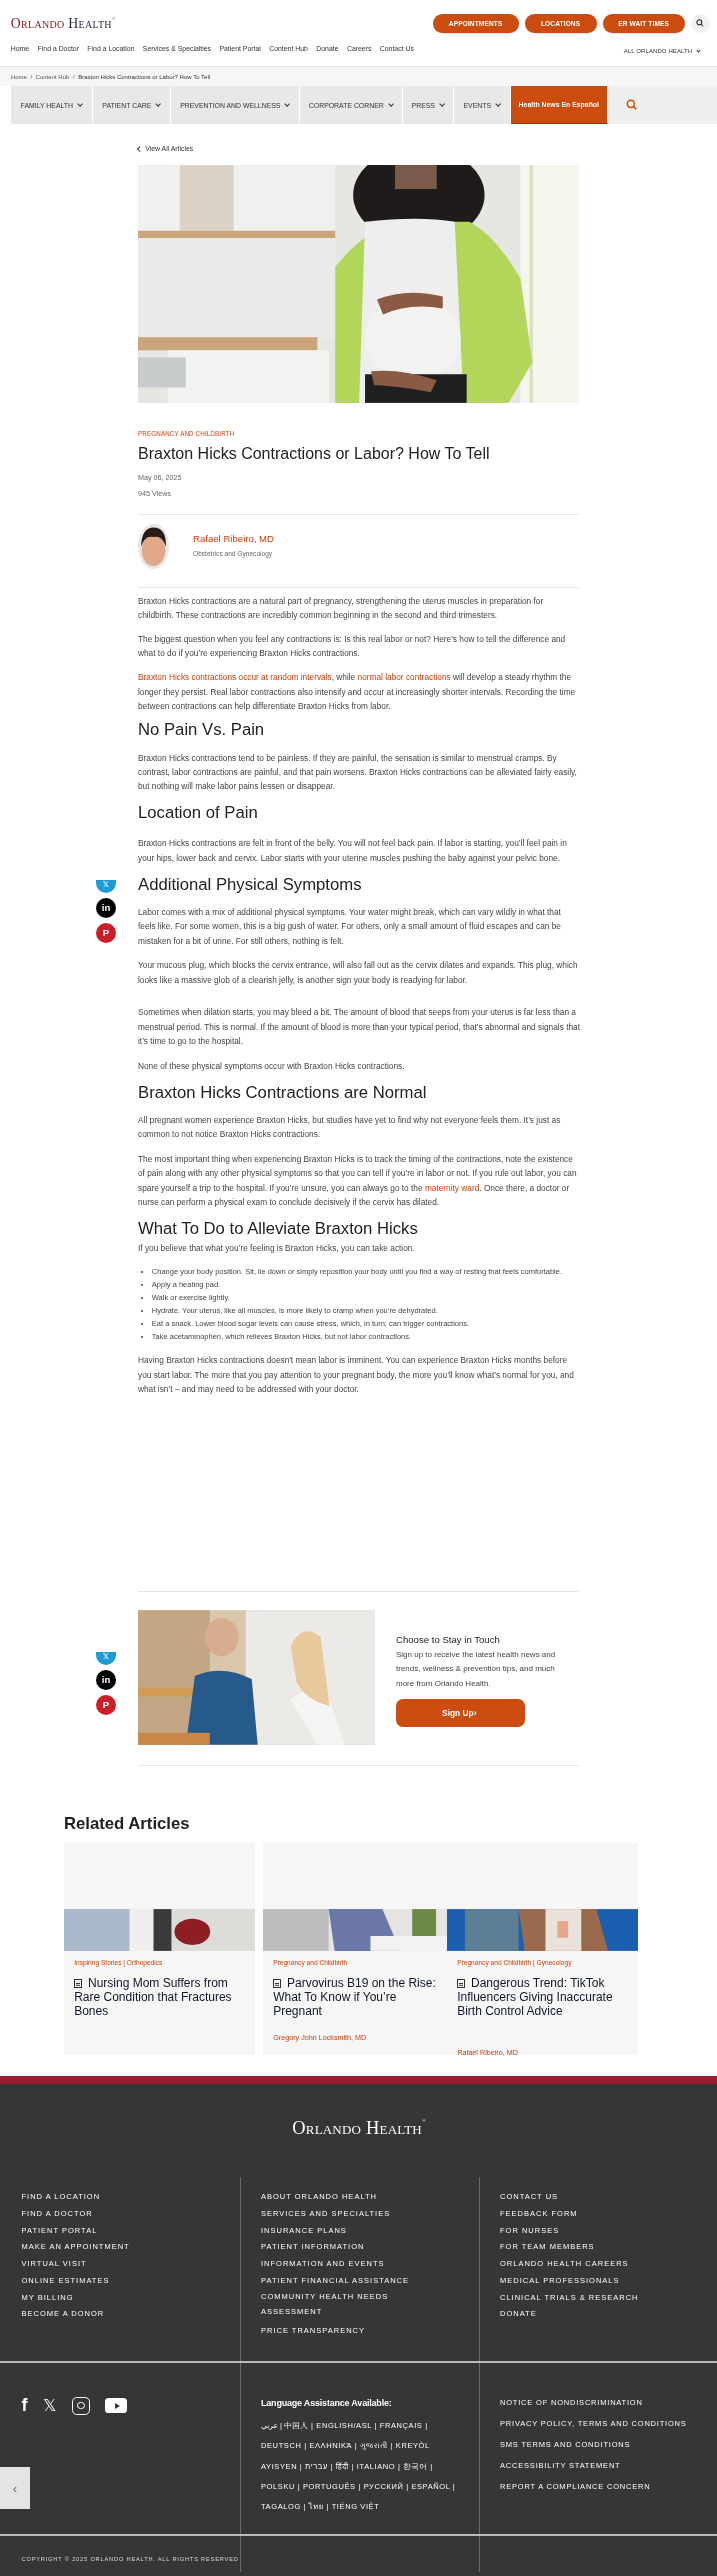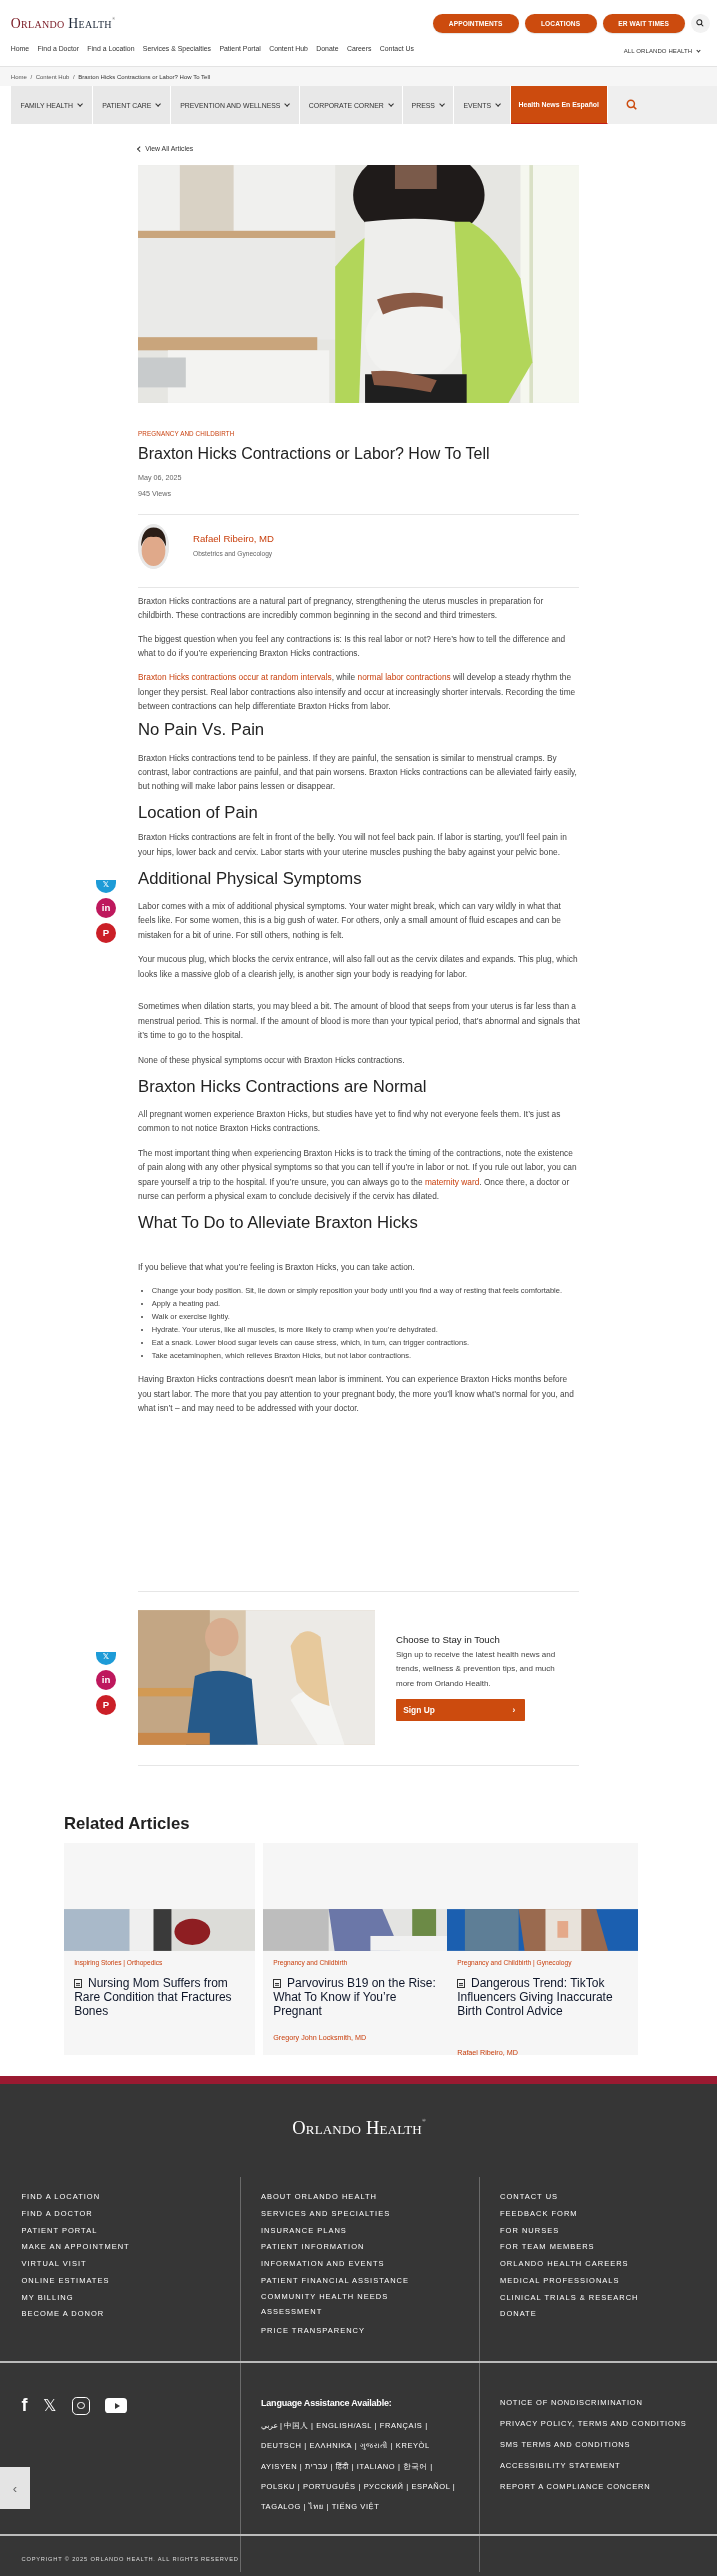--- a/index.html
+++ b/index.html
@@ -40,27 +40,27 @@
 .body p,.body li{font-size:8.3px;line-height:14.4px;color:#444}
 .body{position:absolute;left:138px;width:442px}
 .body h2{font-size:16.7px;font-weight:normal;color:#222;margin:0}
 .red{color:#c9400e}
 .body ul{padding-left:13.8px}
 .body li{font-size:7.5px;line-height:13px}
 
 .social{position:absolute;left:96px;width:20px}
 .soc{width:20px;height:20px;border-radius:50%;display:flex;align-items:center;justify-content:center;color:#fff;font-weight:bold;font-size:9.6px;margin-bottom:4.8px}
 .soc.x{background:#1d9bd7;height:13px;border-radius:0 0 10.2px 10.2px;align-items:flex-start;font-size:7.8px}
-.soc.li{background:#be185d}
+.soc.li{background:#000000}
 .soc.pi{background:#cb1f27}
 
 .nl-img{position:absolute;left:138px;top:1610px;width:237px;height:135px;overflow:hidden}
 .nl-h{position:absolute;left:396px;top:1634px;font-size:9.6px;color:#222}
 .nl-p{position:absolute;left:396px;top:1648px;width:179px;font-size:8px;line-height:14.4px;color:#444}
-.nl-btn{position:absolute;left:396px;top:1699px;width:129px;height:22px;border-radius:1px;background:#cc4b0e;color:#fff;font-size:8.4px;font-weight:bold;display:flex;align-items:center;justify-content:space-between;padding:0 9.6px 0 7.2px}
+.nl-btn{position:absolute;left:396px;top:1699px;width:129px;height:28px;border-radius:7px;background:#cc4b0e;color:#fff;font-size:8.4px;font-weight:bold;display:flex;align-items:center;justify-content:center;padding:0 9.6px 0 7.2px}
 
 .rel-h{position:absolute;left:64px;top:1814px;font-size:16.7px;color:#222}
 .card{position:absolute;top:1843px;width:191px;height:212px;background:#f6f6f6}
 .card .img{position:absolute;left:0;top:66px;width:191px;height:42px;overflow:hidden}
 .card .ccat{position:absolute;left:10.2px;top:116px;font-size:6.6px;color:#c9400e}
 .card .ctitle{position:absolute;left:10.2px;top:133px;width:173px;font-size:12px;line-height:14px;color:#0f172a}
 .card .cauth{position:absolute;left:10.2px;font-size:7.2px;color:#c9400e}
 .docicon{display:inline-block;width:7.8px;height:9px;border:0.9px solid #333;margin-right:6px;vertical-align:-0.6px;position:relative}
 .docicon:after{content:"";position:absolute;left:0.6px;right:0.6px;top:3px;height:0.9px;background:#333;box-shadow:0 1.8px 0 #333}
 
@@ -204,31 +204,31 @@
 <div class="aspec">Obstetrics and Gynecology</div>
 <div class="hr" style="top:587px"></div>
 
 <div class="body" style="top:594px">
   <p>Braxton Hicks contractions are a natural part of pregnancy, strengthening the uterus muscles in preparation for childbirth. These contractions are incredibly common beginning in the second and third trimesters.</p>
   <p style="margin-top:9px">The biggest question when you feel any contractions is: Is this real labor or not? Here’s how to tell the difference and what to do if you’re experiencing Braxton Hicks contractions.</p>
   <p style="margin-top:9.6px"><a class="red">Braxton Hicks contractions occur at random intervals</a><span>, while </span><a class="red">normal labor contractions</a><span> will develop a steady rhythm the longer they persist. Real labor contractions also intensify and occur at increasingly shorter intervals. Recording the time between contractions can help differentiate Braxton Hicks from labor.</span></p>
   <h2 style="margin-top:7px">No Pain Vs. Pain</h2>
   <p style="margin-top:10.2px">Braxton Hicks contractions tend to be painless. If they are painful, the sensation is similar to menstrual cramps. By contrast, labor contractions are painful, and that pain worsens. Braxton Hicks contractions can be alleviated fairly easily, but nothing will make labor pains lessen or disappear.</p>
   <h2 style="margin-top:9.6px">Location of Pain</h2>
-  <p style="margin-top:7px">Braxton Hicks contractions are felt in front of the belly. You will not feel back pain. If labor is starting, you’ll feel pain in your hips, lower back and cervix. Labor starts with your uterine muscles pushing the baby against your pelvic bone.</p>
+  <p style="margin-top:13px">Braxton Hicks contractions are felt in front of the belly. You will not feel back pain. If labor is starting, you’ll feel pain in your hips, lower back and cervix. Labor starts with your uterine muscles pushing the baby against your pelvic bone.</p>
   <h2 style="margin-top:9.6px">Additional Physical Symptoms</h2>
   <p style="margin-top:10.2px">Labor comes with a mix of additional physical symptoms. Your water might break, which can vary wildly in what that feels like. For some women, this is a big gush of water. For others, only a small amount of fluid escapes and can be mistaken for a bit of urine. For still others, nothing is felt.</p>
   <p style="margin-top:10.2px">Your mucous plug, which blocks the cervix entrance, will also fall out as the cervix dilates and expands. This plug, which looks like a massive glob of a clearish jelly, is another sign your body is readying for labor.</p>
   <p style="margin-top:18px">Sometimes when dilation starts, you may bleed a bit. The amount of blood that seeps from your uterus is far less than a menstrual period. This is normal. If the amount of blood is more than your typical period, that’s abnormal and signals that it’s time to go to the hospital.</p>
   <p style="margin-top:10.2px">None of these physical symptoms occur with Braxton Hicks contractions.</p>
   <h2 style="margin-top:9.6px">Braxton Hicks Contractions are Normal</h2>
   <p style="margin-top:10.2px">All pregnant women experience Braxton Hicks, but studies have yet to find why not everyone feels them. It’s just as common to not notice Braxton Hicks contractions.</p>
   <p style="margin-top:10.2px"><span>The most important thing when experiencing Braxton Hicks is to track the timing of the contractions, note the existence of pain along with any other physical symptoms so that you can tell if you’re in labor or not. If you rule out labor, you can spare yourself a trip to the hospital. If you’re unsure, you can always go to the </span><a class="red">maternity ward</a><span>. Once there, a doctor or nurse can perform a physical exam to conclude decisively if the cervix has dilated.</span></p>
   <h2 style="margin-top:9.6px">What To Do to Alleviate Braxton Hicks</h2>
-  <p style="margin-top:27px">If you believe that what you’re feeling is Braxton Hicks, you can take action.</p>
+  <p style="margin-top:2px">If you believe that what you’re feeling is Braxton Hicks, you can take action.</p>
   <ul style="margin-top:9.6px">
     <li>Change your body position. Sit, lie down or simply reposition your body until you find a way of resting that feels comfortable.</li>
     <li>Apply a heating pad.</li>
     <li>Walk or exercise lightly.</li>
     <li>Hydrate. Your uterus, like all muscles, is more likely to cramp when you’re dehydrated.</li>
     <li>Eat a snack. Lower blood sugar levels can cause stress, which, in turn, can trigger contractions.</li>
     <li>Take acetaminophen, which relieves Braxton Hicks, but not labor contractions.</li>
   </ul>
   <p style="margin-top:10.2px">Having Braxton Hicks contractions doesn't mean labor is imminent. You can experience Braxton Hicks months before you start labor. The more that you pay attention to your pregnant body, the more you’ll know what’s normal for you, and what isn’t – and may need to be addressed with your doctor.</p>
 </div>

